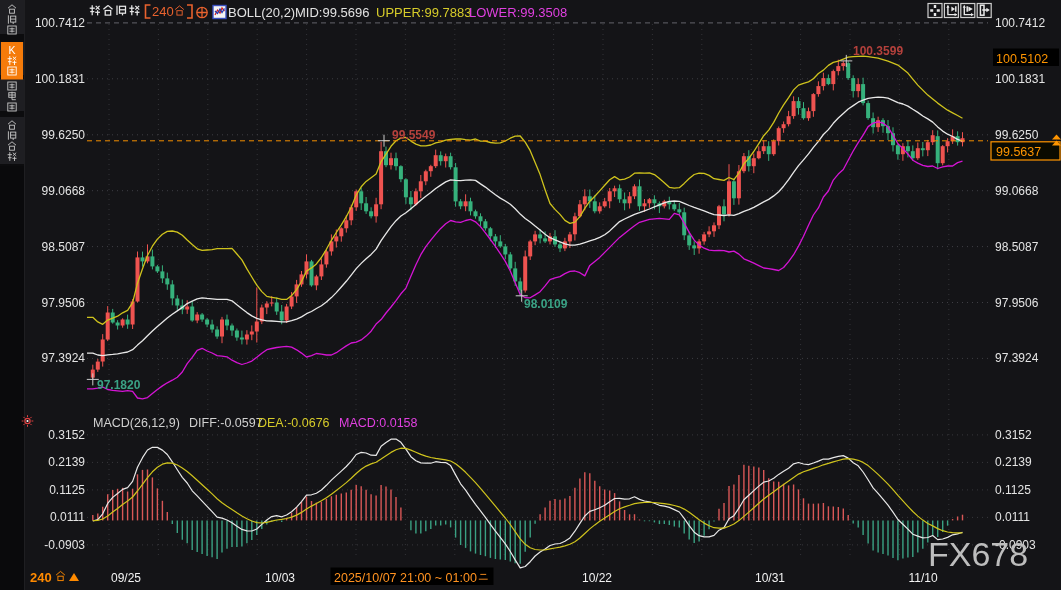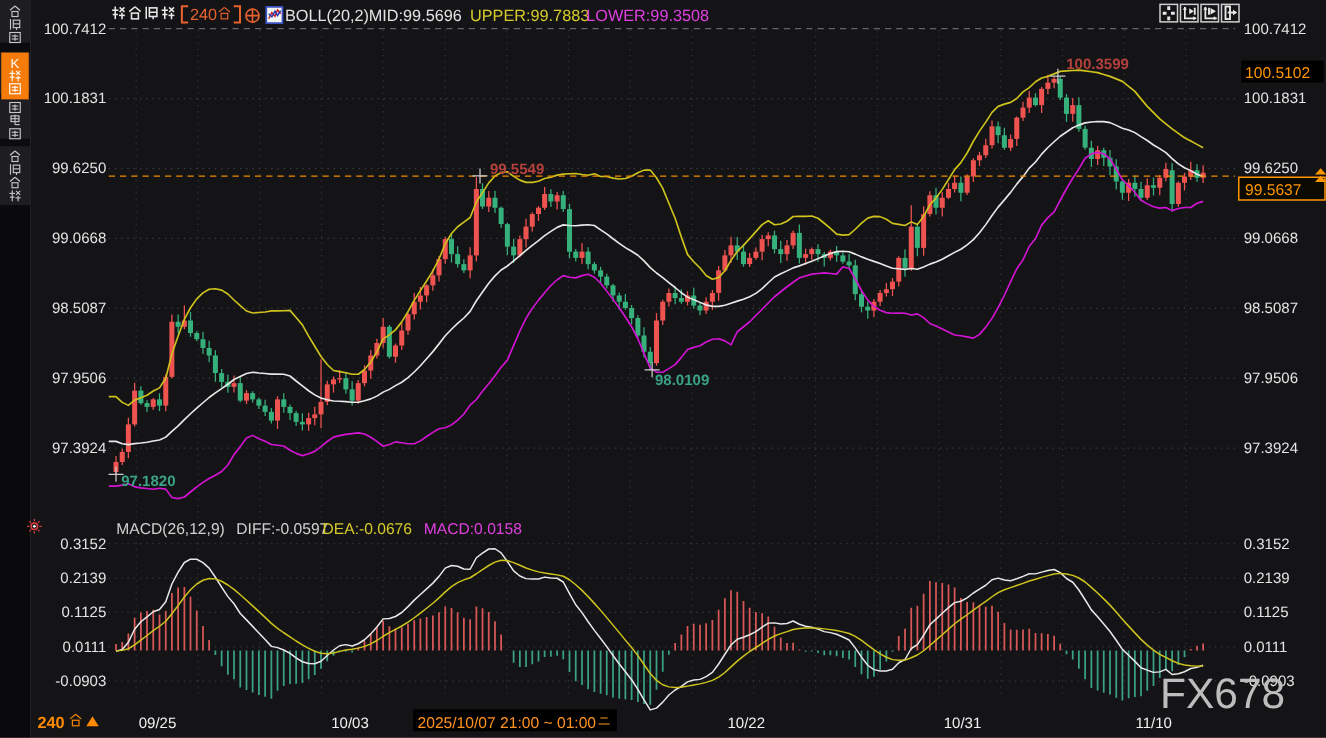--- a/index.html
+++ b/index.html
@@ -1,14 +1,14 @@
 <!DOCTYPE html>
 <html><head><meta charset="utf-8"><style>
 html,body{margin:0;padding:0;background:#141417;}
-#wrap{position:relative;width:1061px;height:590px;overflow:hidden;background:#fca5a5;font-family:"Liberation Sans",sans-serif;text-align:center;}
+#wrap{position:relative;width:1061px;height:590px;overflow:hidden;background:#8b5cf6;font-family:"Liberation Sans",sans-serif;text-align:center;}
 </style></head><body>
 <div id="wrap">
 <svg width="1061" height="590" viewBox="0 0 1061 590" shape-rendering="auto">
 <rect x="0" y="0" width="1061" height="590" fill="#141417"></rect>
 <rect x="0.0" y="0.0" width="24.0" height="590.0" fill="#0a0a0c"></rect>
 <line x1="24.0" y1="0.0" x2="24.0" y2="590.0" stroke="#2a2a2e" stroke-width="1"></line>
 <line x1="87.0" y1="22.9" x2="988.0" y2="22.9" stroke="#63636a" stroke-width="1" stroke-dasharray="5 4"></line>
 <line x1="87.0" y1="78.8" x2="988.0" y2="78.8" stroke="#46464c" stroke-width="1" stroke-dasharray="1 4" opacity="0.85"></line>
 <line x1="87.0" y1="134.8" x2="988.0" y2="134.8" stroke="#46464c" stroke-width="1" stroke-dasharray="1 4" opacity="0.85"></line>
 <line x1="87.0" y1="190.7" x2="988.0" y2="190.7" stroke="#46464c" stroke-width="1" stroke-dasharray="1 4" opacity="0.85"></line>

